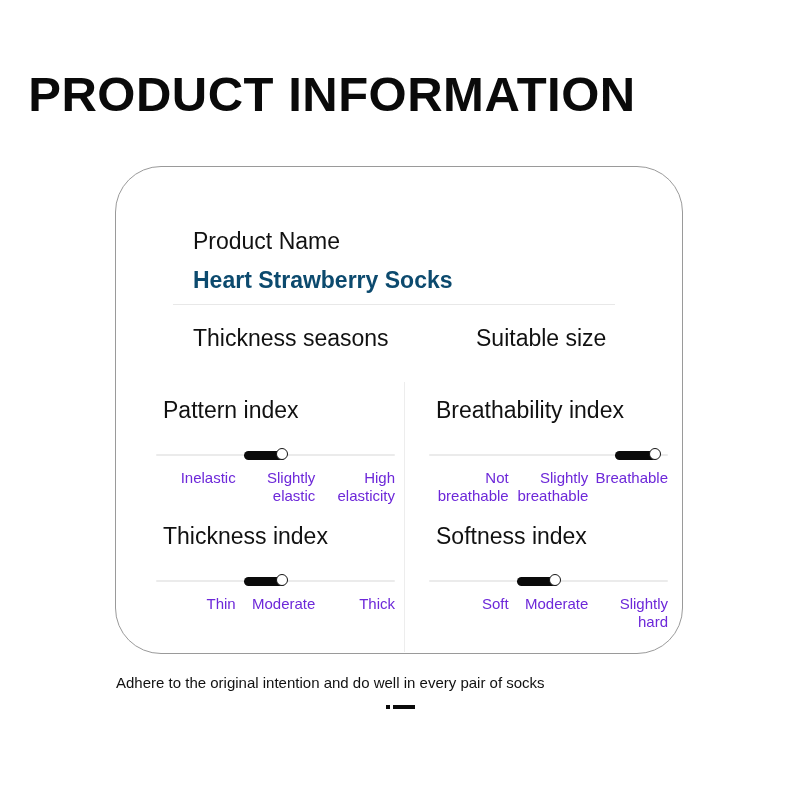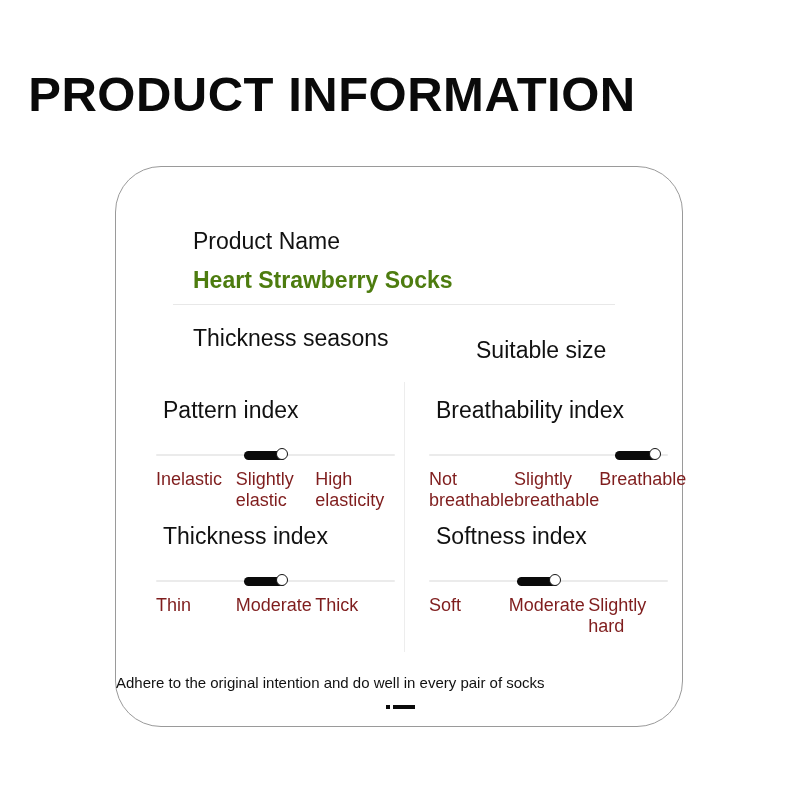--- a/index.html
+++ b/index.html
@@ -29,21 +29,21 @@
     color: #0a0a0a;
     line-height: 1;
   }
 
   
   .card {
     position: absolute;
     left: 115px;
     top: 166px;
     width: 568px;
-    height: 561px;
+    height: 488px;
     border: 1px solid #9a9a9a;
     border-radius: 46px;
     background: #ffffff;
     box-sizing: border-box;
   }
 
   
   .product-block {
     position: absolute;
     left: 77px;
@@ -52,21 +52,21 @@
   }
   .product-label {
     font-size: 23px;
     font-weight: normal;
     color: #111111;
     line-height: 1.0;
   }
   .product-value {
     font-size: 23px;
     font-weight: bold;
-    color: #4d7c0f;
+    color: #0c4a6e;
     margin-top: 16px;
     line-height: 1.0;
   }
   .divider {
     position: absolute;
     left: 57px;
     top: 137px;
     width: 442px;
     height: 1px;
     background: #e8e8e8;
@@ -83,21 +83,21 @@
     position: absolute;
     left: 77px;
     top: 0;
     font-size: 23px;
     color: #111111;
     line-height: 1.0;
   }
   .attr-size {
     position: absolute;
     left: 360px;
-    top: 12px;
+    top: 0;
     font-size: 23px;
     color: #111111;
     line-height: 1.0;
   }
 
   
   .v-divider {
     position: absolute;
     left: 288px;
     top: 215px;
@@ -172,24 +172,24 @@
   .pos-right .slider-knob { left: 220px; }
 
   
   .scale-labels {
     display: flex;
     width: 239px;
     margin-top: 7px;
   }
   .scale-labels .scale-item {
     flex: 1 1 0;
-    text-align: left;
-    font-size: 18px;
+    text-align: right;
+    font-size: 15px;
     line-height: 1.18;
-    color: #7f1d1d;
+    color: #6d28d9;
     word-spacing: normal;
   }
 
   
   .footer-text {
     position: absolute;
     left: 0;
     top: 508px;
     width: 568px;
     text-align: left;

